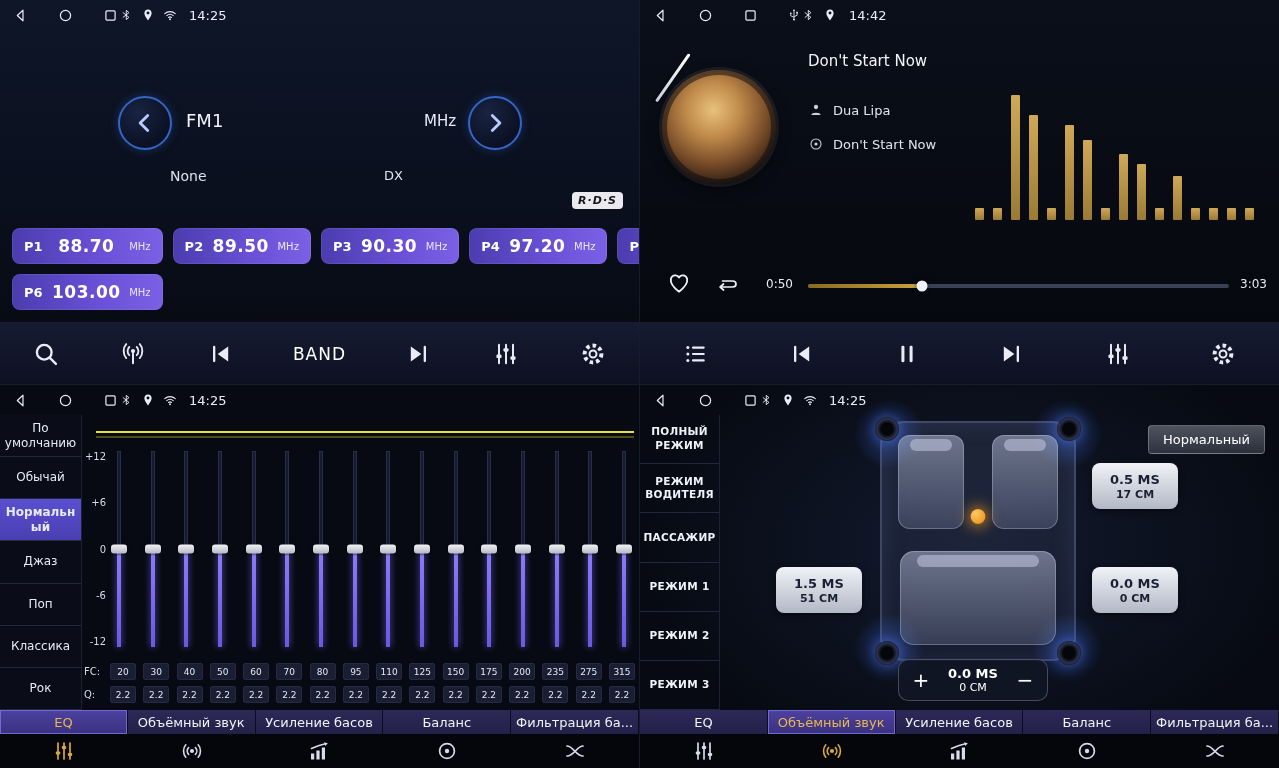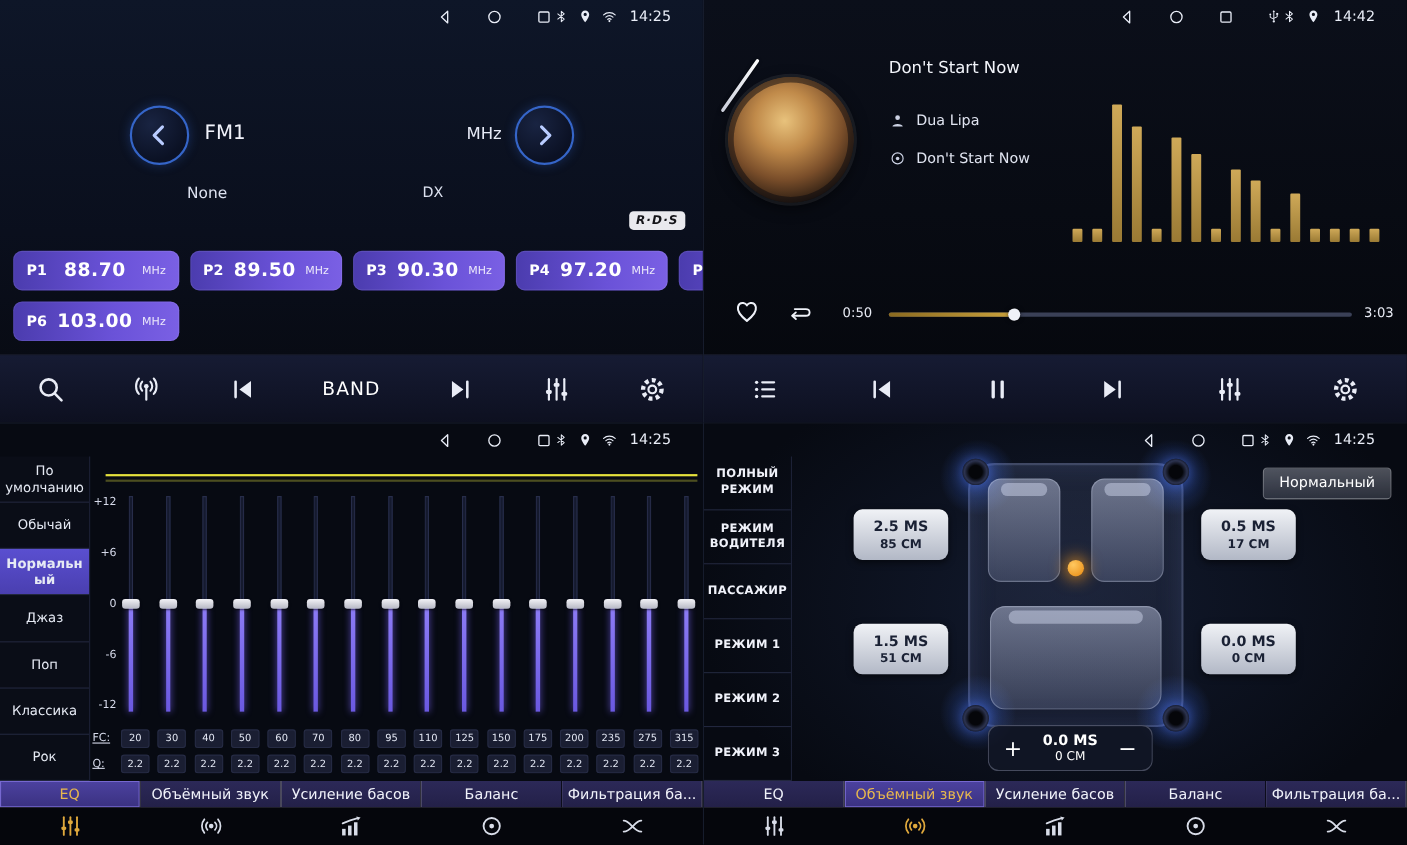--- a/index.html
+++ b/index.html
@@ -12,21 +12,21 @@
     width:1279px; height:768px; }
   .quad { position:relative; overflow:hidden; color:#fff; }
   #radio    { background:linear-gradient(180deg,#0e1628 0%, #0a0f1d 55%, #07090f 100%); }
   #player   { background:linear-gradient(180deg,#0b0f1a,#05070c); border-left:1px solid #161c2c; }
   #eq       { background:#070a12; border-top:1px solid #161c2c; }
   #surround { background:radial-gradient(ellipse at 52% 42%, #121a2e 0%, #070a12 72%);
               border-left:1px solid #161c2c; border-top:1px solid #161c2c; }
 
   
   .statusbar { position:absolute; top:0; left:0; right:0; height:30px; display:flex;
-    align-items:center; justify-content:flex-end; padding:0 29px; z-index:5; }
+    align-items:center; justify-content:flex-start; padding:0 12px; z-index:5; }
   .sb-left { display:flex; gap:28px; align-items:center; }
   .sb-btn { background:none; border:none; color:#e9edf7; width:17px; height:17px; padding:0; cursor:pointer; }
   .sb-btn svg { width:100%; height:100%; }
   .sb-right { display:flex; gap:8px; align-items:center; color:#e9edf7; }
   .sb-ic { width:14px; height:14px; color:#e9edf7; }
   .sb-time { font-size:13px; margin-left:4px; }
 
   
   .ruler { position:absolute; left:12px; right:12px; top:34px; height:48px; }
   .ticks-minor { position:absolute; left:0; right:0; top:2px; height:9px;
@@ -121,21 +121,21 @@
     display:flex; justify-content:space-between; }
   .eq-slider { position:relative; width:18px; height:100%; cursor:pointer; }
   .sl-top { position:absolute; left:50%; transform:translateX(-50%); top:0; height:50%; width:4px;
     background:#151a2e; box-shadow:inset 0 0 0 1px #272d4a; }
   .sl-bot { position:absolute; left:50%; transform:translateX(-50%); top:50%; height:50%; width:4px;
     background:linear-gradient(180deg,#8d7cf6,#6a58e0); box-shadow:0 0 7px rgba(122,100,250,.75); }
   .sl-knob { position:absolute; left:50%; top:50%; transform:translate(-50%,-50%); width:16px; height:9px;
     border-radius:3px; background:linear-gradient(180deg,#f2f2f6,#b6b8c4); box-shadow:0 1px 2px rgba(0,0,0,.6); }
   .band-row { position:absolute; left:2px; right:4px; display:flex; align-items:center; }
   .fc-row { bottom:30px; } .q-row { bottom:7px; }
-  .row-label { width:26px; font-size:10px; color:#d6daea;text-decoration:underline; }
+  .row-label { width:26px; font-size:10px; color:#d6daea; }
   .band-cells { flex:1; display:flex; justify-content:space-between; }
   .band-cell { width:26px; height:17px; border-radius:3px; background:#1a1e32;
     box-shadow:inset 0 0 0 1px #262b44; color:#e4e8f4; font-size:9px;
     display:flex; align-items:center; justify-content:center; }
 
   
   .audio-tabs { position:absolute; left:0; right:0; bottom:34px; height:24px; display:flex; background:#e5e5e5; }
   .audio-tab { flex:1; display:flex; align-items:center; justify-content:center; font-size:13px;
     color:#f0f2fa; background:linear-gradient(180deg,#2c2958,#232048); border-right:1px solid #0c0c1a;
     cursor:pointer; white-space:nowrap; overflow:hidden; }
@@ -872,24 +872,20 @@
       <div class="seat seat-fl"></div>
       <div class="seat seat-fr"></div>
       <div class="seat seat-rear"></div>
       <div class="spk spk-fl"></div>
       <div class="spk spk-fr"></div>
       <div class="spk spk-rl"></div>
       <div class="spk spk-rr"></div>
       <div class="center-dot"></div>
     </div>
 
-    <button class="delay-chip chip-fl">
-      <span class="dc-ms">2.5 MS</span>
-      <span class="dc-cm">85 CM</span>
-    </button>
     <button class="delay-chip chip-fr">
       <span class="dc-ms">0.5 MS</span>
       <span class="dc-cm">17 CM</span>
     </button>
     <button class="delay-chip chip-rl">
       <span class="dc-ms">1.5 MS</span>
       <span class="dc-cm">51 CM</span>
     </button>
     <button class="delay-chip chip-rr">
       <span class="dc-ms">0.0 MS</span>

